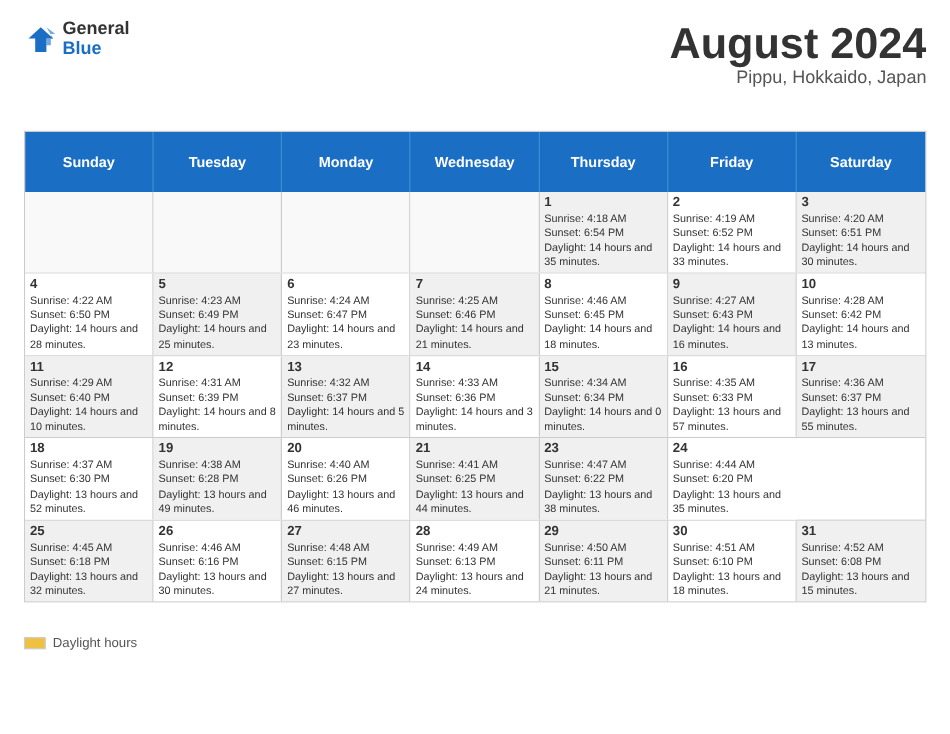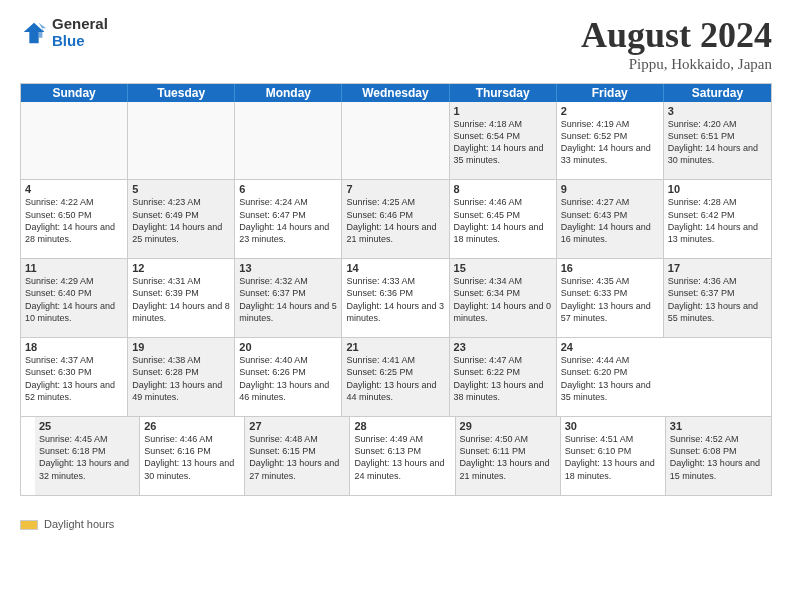--- a/index.html
+++ b/index.html
@@ -9,20 +9,21 @@
       width: 792px;
       height: 612px;
       overflow: hidden;
     }
     .page {
       width: 792px;
       height: 540px;
       padding: 16px 20px 10px 20px;
       display: flex;
       flex-direction: column;
+      gap: 26px;
     }
     .header {
       display: flex;
       justify-content: space-between;
       align-items: flex-start;
       margin-bottom: 10px;
     }
     .logo {
       display: flex;
       align-items: center;
@@ -34,21 +35,20 @@
       line-height: 1.1;
     }
     .logo-text .general { color: #333; }
     .logo-text .blue { color: #1a6fc4; }
     .logo-icon {
       width: 28px;
       height: 28px;
     }
     .title-block {
       text-align: right;
-      font-family: Liberation Serif, serif;
     }
     .main-title {
       font-size: 36px;
       font-weight: bold;
       color: #333;
       line-height: 1.1;
     }
     .subtitle {
       font-size: 15px;
       color: #555;
@@ -61,37 +61,37 @@
     }
     .cal-header-row {
       display: grid;
       grid-template-columns: repeat(7, 1fr);
       background: #1a6fc4;
     }
     .cal-header-cell {
       color: #fff;
       font-size: 12px;
       font-weight: bold;
-      padding: 2px 4px;
+      padding: 18px 4px;
       text-align: center;
       border-right: 1px solid #3a8fd4;
     }
     .cal-header-cell:last-child { border-right: none; }
     .cal-body {
       flex: 1;
       display: flex;
       flex-direction: column;
     }
     .cal-row {
       display: grid;
       grid-template-columns: repeat(7, 1fr);
       flex: 1;
       border-bottom: 1px solid #ccc;
     }
-    .cal-row:last-child { border-bottom: none; margin-left: 14px; }
+    .cal-row:last-child { border-bottom: none; }
     .cal-cell {
       border-right: 1px solid #ccc;
       padding: 3px 4px;
       font-size: 9.5px;
       color: #333;
       background: #fff;
       vertical-align: top;
       min-height: 0;
     }
     .cal-cell:last-child { border-right: none; }
@@ -103,23 +103,23 @@
       margin-bottom: 1px;
       display: block;
     }
     .cell-text {
       font-size: 9px;
       line-height: 1.35;
       color: #333;
     }
     .footer-note {
       display: flex;
-      align-items: flex-end;
+      align-items: center;
       gap: 6px;
-      margin-top: 22px;
+      margin-top: 2px;
       font-size: 11px;
       color: #555;
     }
     .daylight-bar {
       width: 18px;
       height: 10px;
       background: #f0c040;
       border: 1px solid #ccc;
       display: inline-block;
     }

